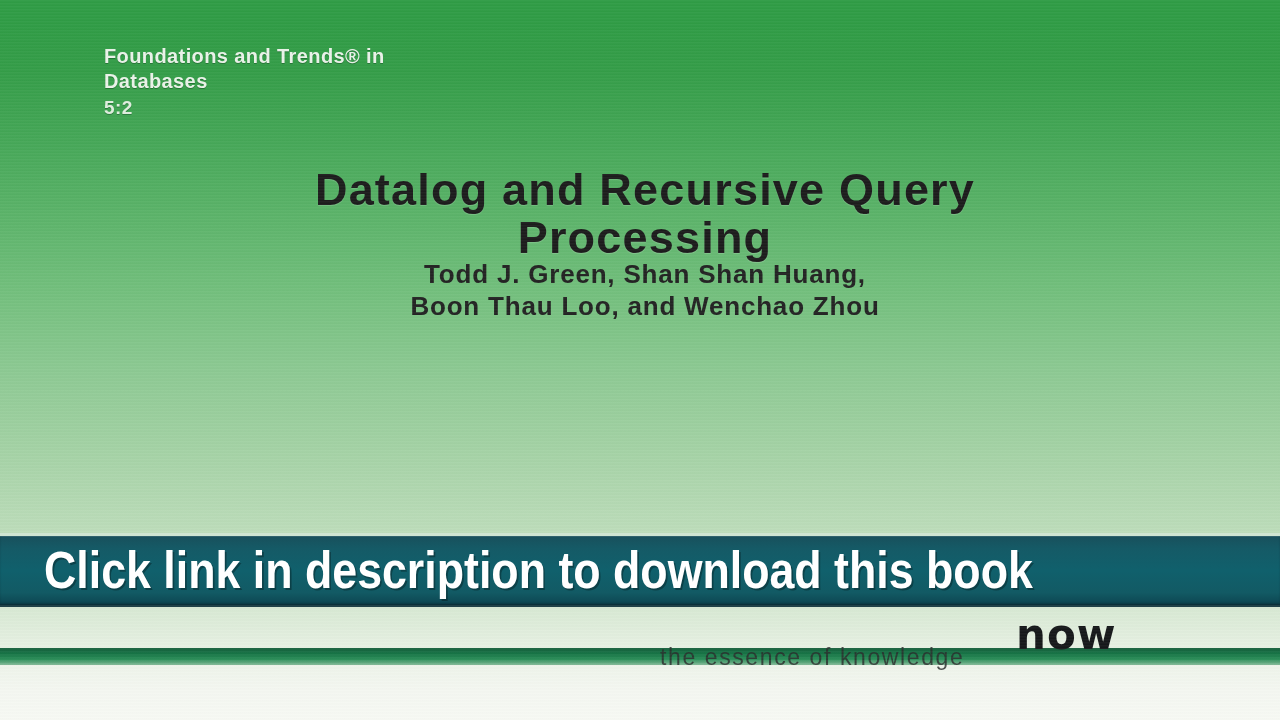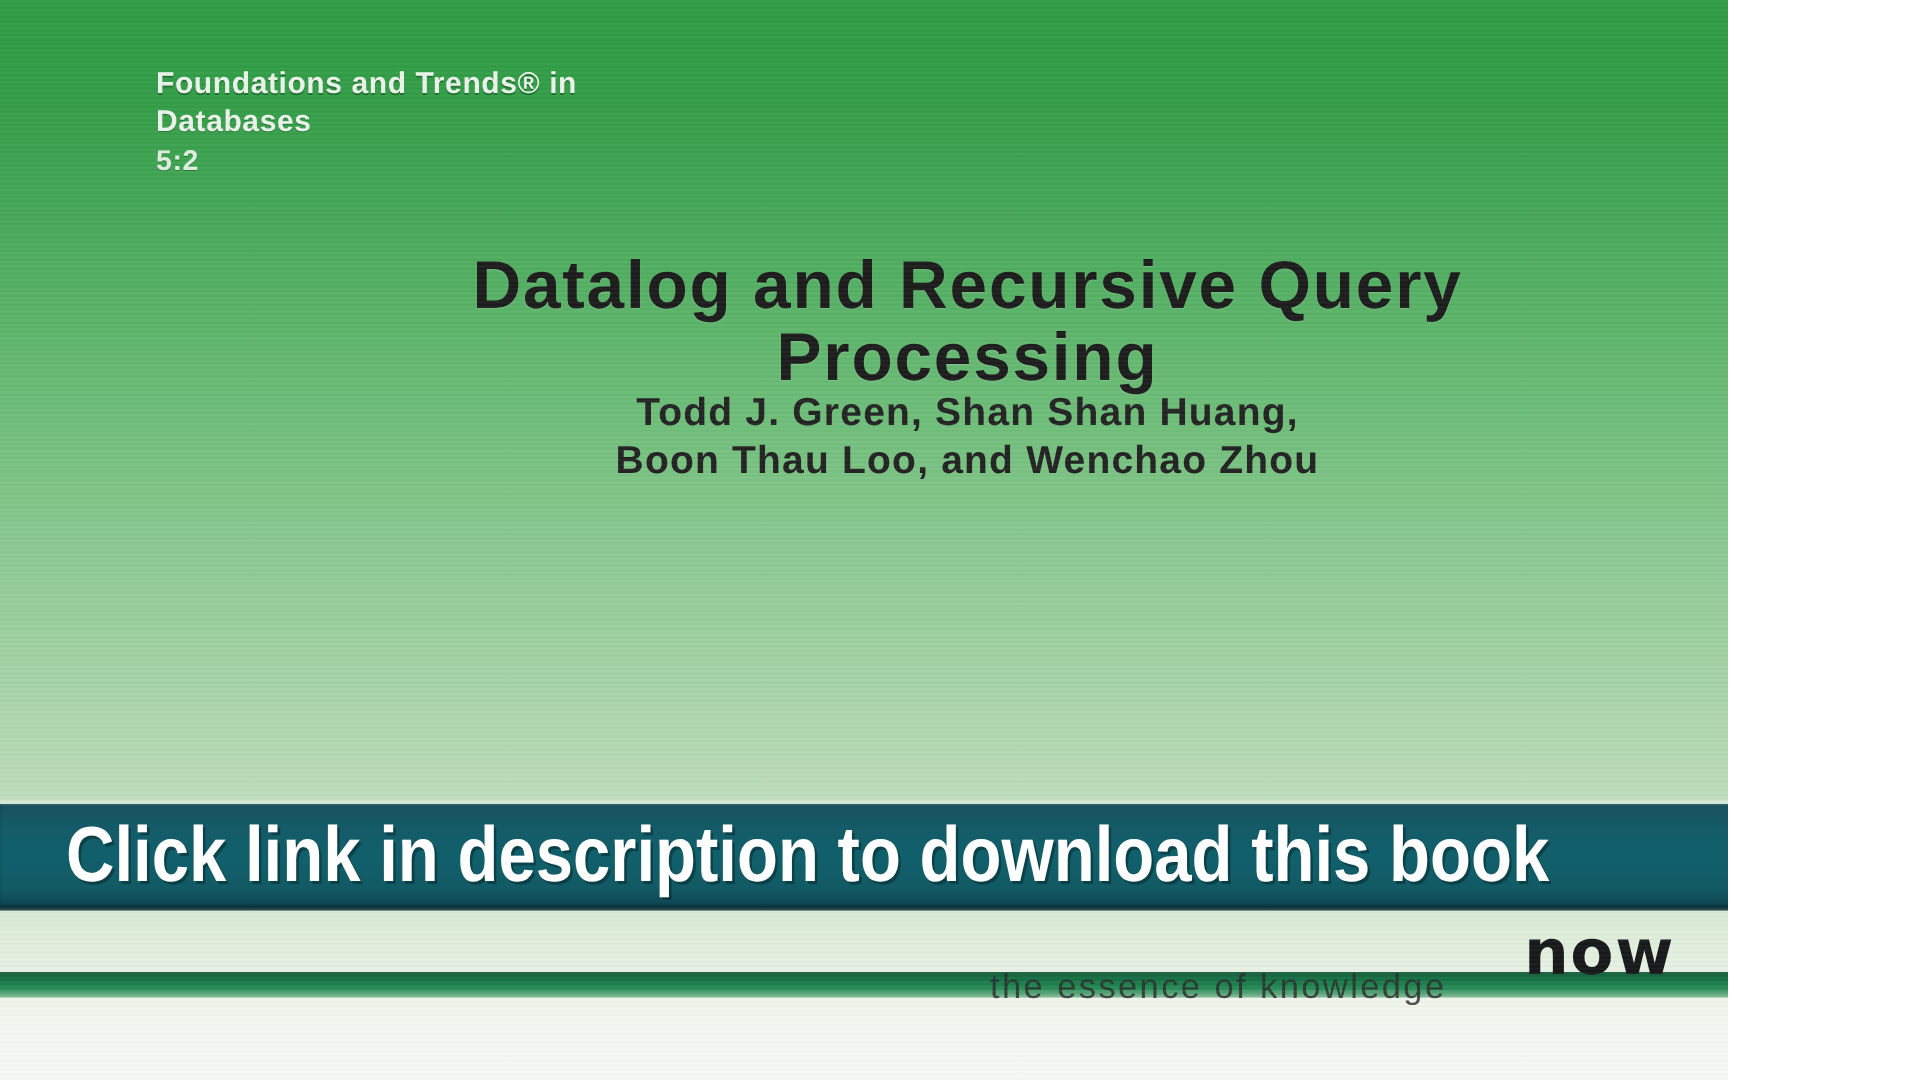--- a/index.html
+++ b/index.html
@@ -5,21 +5,21 @@
   html, body {
     margin: 0;
     padding: 0;
     background: #ffffff;
   }
   body {
     font-family: "Liberation Sans", sans-serif;
   }
   .screen {
     position: relative;
-    width: 1152px;
+    width: 1280px;
     height: 720px;
     overflow: hidden;
     background: #ffffff;
   }
 
   
   .book-cover {
     position: absolute;
     left: 0;
     top: 0;

